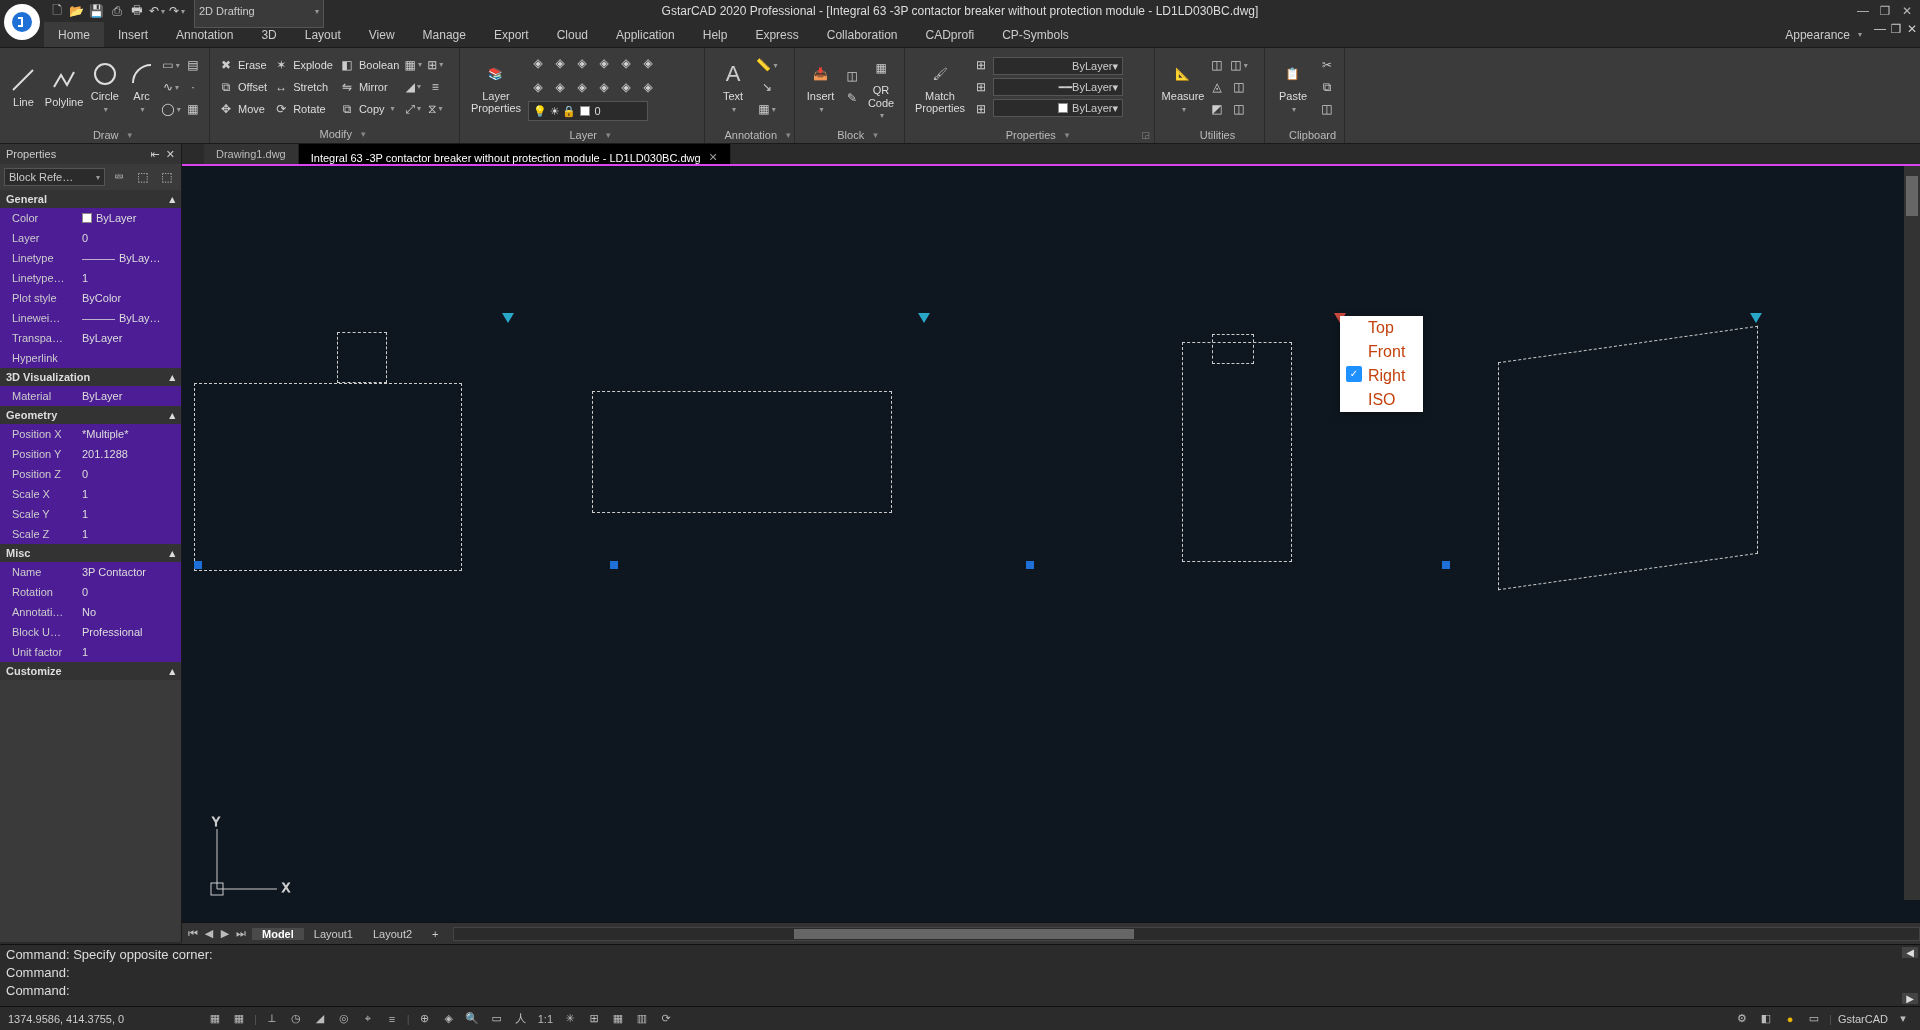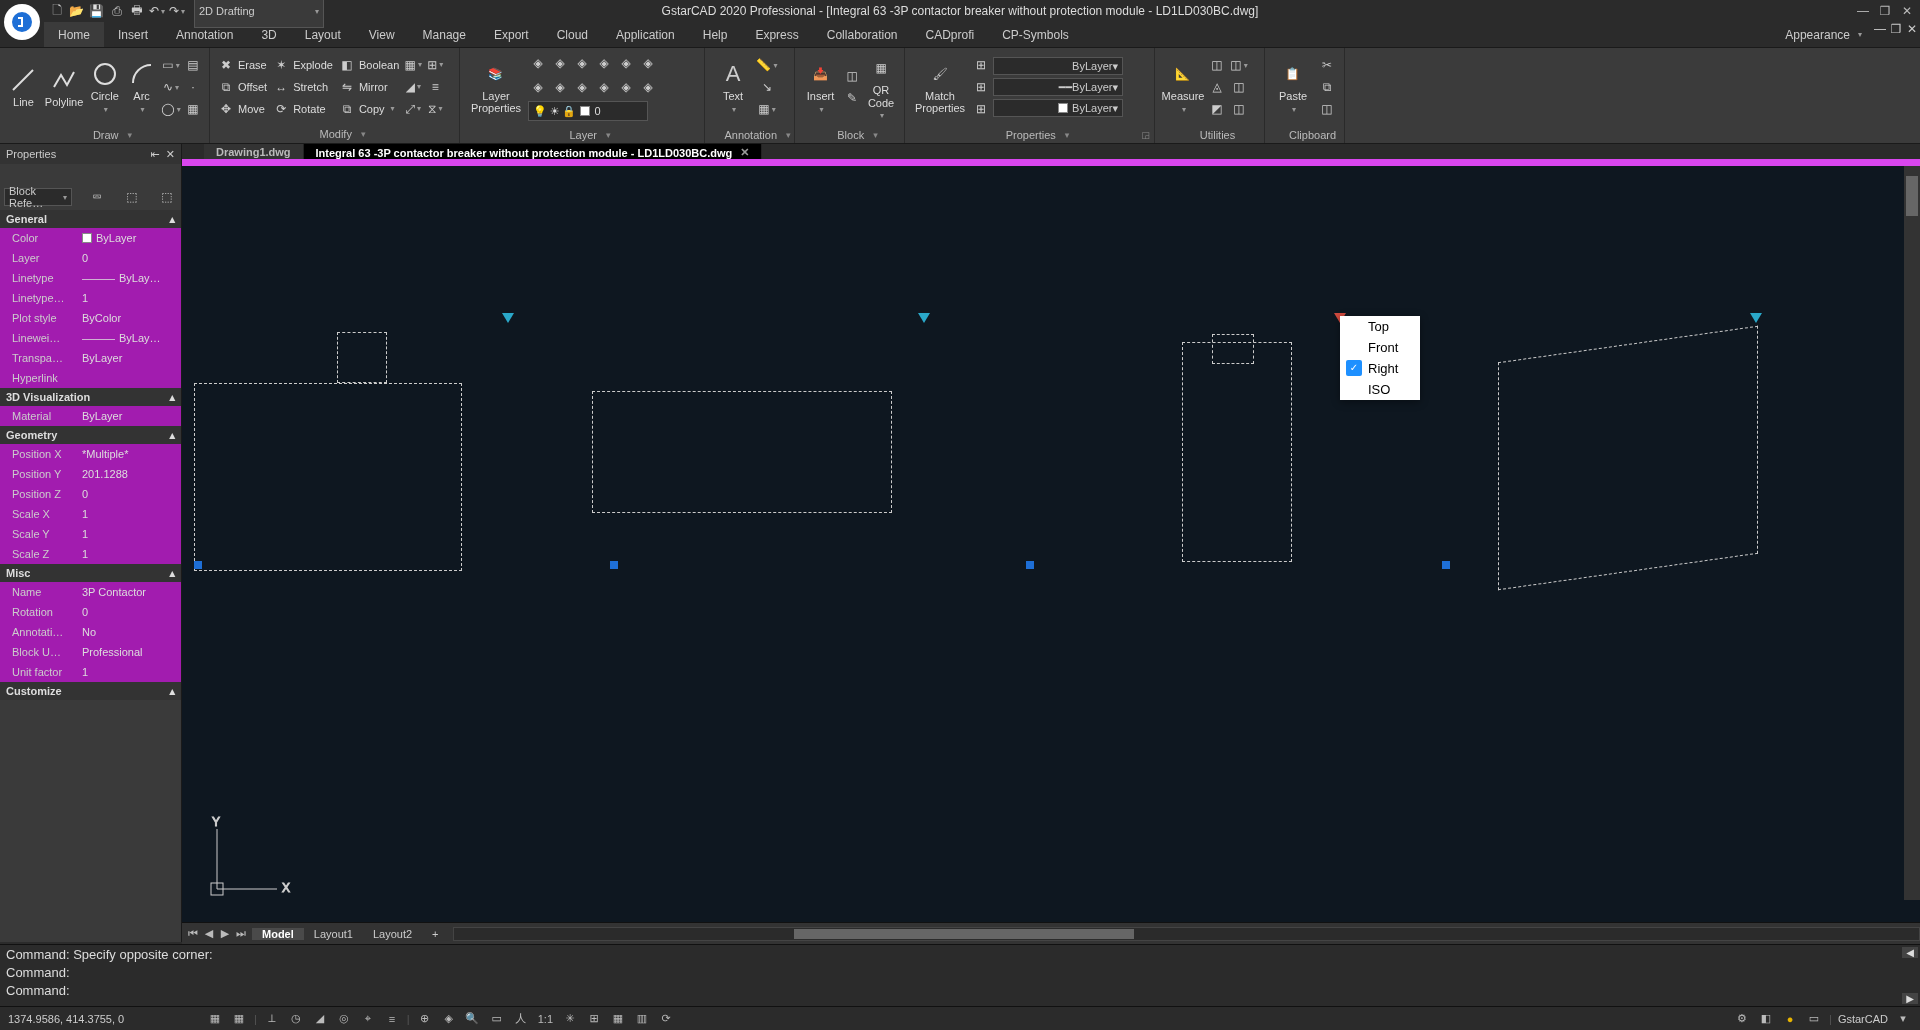--- a/index.html
+++ b/index.html
@@ -27,30 +27,30 @@
 .big-btn .icon { width: 28px; height: 28px; display: flex; align-items: center; justify-content: center; }
 .big-btn .lbl { font-size: 11px; color: #ddd; text-align: center; line-height: 1.1; }
 .small-row { display: flex; align-items: center; gap: 4px; height: 20px; padding: 0 2px; cursor: pointer; white-space: nowrap; }
 .small-row .icon { width: 16px; height: 16px; display: flex; align-items: center; justify-content: center; }
 .small-row .lbl { font-size: 11px; color: #ddd; }
 .col { display: flex; flex-direction: column; justify-content: center; gap: 2px; }
 .mini-btn { width: 20px; height: 20px; display: flex; align-items: center; justify-content: center; cursor: pointer; }
 .chev { font-size: 8px; color: #999; margin-left: 2px; }
 .layer-combo { width: 120px; height: 20px; background: #2b2b2b; border: 1px solid #555; display: flex; align-items: center; padding: 0 4px; font-size: 11px; color: #ddd; }
 .prop-combo { width: 130px; height: 18px; background: #2b2b2b; border: 1px solid #555; display: flex; align-items: center; justify-content: flex-end; padding: 0 4px; font-size: 11px; color: #ccc; }
-.tabs { height: 22px; background: #2b2b2b; display: flex; align-items: stretch; padding-left: 204px; border-bottom: 7px solid #d946ef; font-weight: bold; }
+.tabs { height: 22px; background: #2b2b2b; display: flex; align-items: stretch; padding-left: 204px; border-bottom: 2px solid #d946ef; }
 .doc-tab { padding: 0 12px; display: flex; align-items: center; background: #333; color: #bbb; border-right: 1px solid #222; font-size: 11px; gap: 8px; cursor: pointer; }
 .doc-tab.active { background: #000000; color: #fff; align-items: flex-end; }
 .doc-tab .close { color: #999; cursor: pointer; }
 .main { flex: 1; display: flex; min-height: 0; }
 .props-panel { width: 182px; background: #3a3a3a; border-right: 1px solid #1a1a1a; display: flex; flex-direction: column; position: absolute; left: 0; top: 144px; bottom: 88px; z-index: 5; }
 .props-header { height: 20px; background: #333; display: flex; align-items: center; justify-content: space-between; padding: 0 6px; color: #ccc; font-size: 11px; }
-.props-toolbar { height: 26px; display: flex; align-items: center; padding: 0 4px; gap: 15px; background: #3a3a3a; margin-top: 20px; }
+.props-toolbar { height: 26px; display: flex; align-items: center; padding: 0 4px; gap: 4px; background: #3a3a3a; }
 .props-sel { flex: 1; background: #2b2b2b; border: 1px solid #555; height: 18px; color: #ccc; font-size: 11px; padding: 0 4px; display: flex; align-items: center; justify-content: space-between; }
-.prop-section { background: #a21caf; }
+.prop-section { background: #4c1d95; }
 .prop-section-hdr { height: 18px; background: #333; color: #ddd; font-size: 11px; font-weight: bold; padding: 0 6px; display: flex; align-items: center; justify-content: space-between; }
 .prop-row { display: flex; height: 20px; font-size: 11px; }
 .prop-row .k { width: 78px; padding-left: 12px; color: #ccc; display: flex; align-items: center; white-space: nowrap; overflow: hidden; }
 .prop-row .v { flex: 1; color: #ddd; display: flex; align-items: center; padding-left: 4px; gap: 4px; overflow: hidden; white-space: nowrap; }
 .canvas-wrap { margin-left: 182px; flex: 1; display: flex; flex-direction: column; background: #0e1720; position: relative; }
 .canvas { flex: 1; position: relative; background: #0e1720; overflow: hidden; }
 .scroll-v { width: 16px; background: #333; position: absolute; right: 0; top: 0; bottom: 22px; }
 .scroll-v .thumb { position: absolute; left: 2px; right: 2px; top: 10px; height: 40px; background: #666; }
 .layout-tabs { height: 22px; background: #333; display: flex; align-items: center; font-size: 11px; border-top: 1px solid #111; }
 .layout-tabs .nav { display: flex; gap: 2px; padding: 0 4px; }
@@ -64,21 +64,21 @@
 .cmd-scroll { position: absolute; right: 2px; top: 2px; bottom: 2px; width: 16px; display: flex; flex-direction: column; justify-content: space-between; }
 .cmd-scroll span { background: #444; text-align: center; font-size: 10px; }
 .statusbar { height: 24px; background: #2b2b2b; display: flex; align-items: center; padding: 0 8px; gap: 8px; font-size: 11px; color: #ccc; border-top: 1px solid #111; }
 .statusbar .coords { width: 190px; }
 .statusbar .tools { display: flex; gap: 6px; align-items: center; }
 .statusbar .tools .t { width: 18px; height: 18px; display: flex; align-items: center; justify-content: center; cursor: pointer; color: #bbb; }
 .statusbar .spacer { flex: 1; }
 .view-marker { position: absolute; width: 0; height: 0; border-left: 6px solid transparent; border-right: 6px solid transparent; border-top: 10px solid #2aa8c9; cursor: pointer; }
 .view-marker.active { border-top-color: #d04a3e; }
 .grip { position: absolute; width: 8px; height: 8px; background: #1e6fd6; }
-.context-menu { position: absolute; background: #fff; color: #000000; box-shadow: 0 2px 8px rgba(0,0,0,.4); font-size: 13px; min-width: 80px; z-index: 100; }
+.context-menu { position: absolute; background: #fff; color: #c2410c; box-shadow: 0 2px 8px rgba(0,0,0,.4); font-size: 16px; min-width: 80px; z-index: 100; }
 .context-menu .item { padding: 3px 18px 3px 28px; cursor: pointer; position: relative; }
 .context-menu .item.checked::before { content: "✓"; position: absolute; left: 6px; color: #fff; background:#1e90ff; width:16px; height:16px; text-align:center; line-height:16px; border-radius:2px; top:2px; font-size:10px;}
 .sel-box { position: absolute; border: 1px dashed #ccc; }
 .ucs { position: absolute; left: 20px; bottom: 18px; }
 svg { display: block; }
 .color-sw { width: 10px; height: 10px; border: 1px solid #888; display: inline-block; }
 .panel-title .dlg { position: absolute; right: 4px; font-size: 9px; color: #888; }
 </style>
 </head>
 <body>

